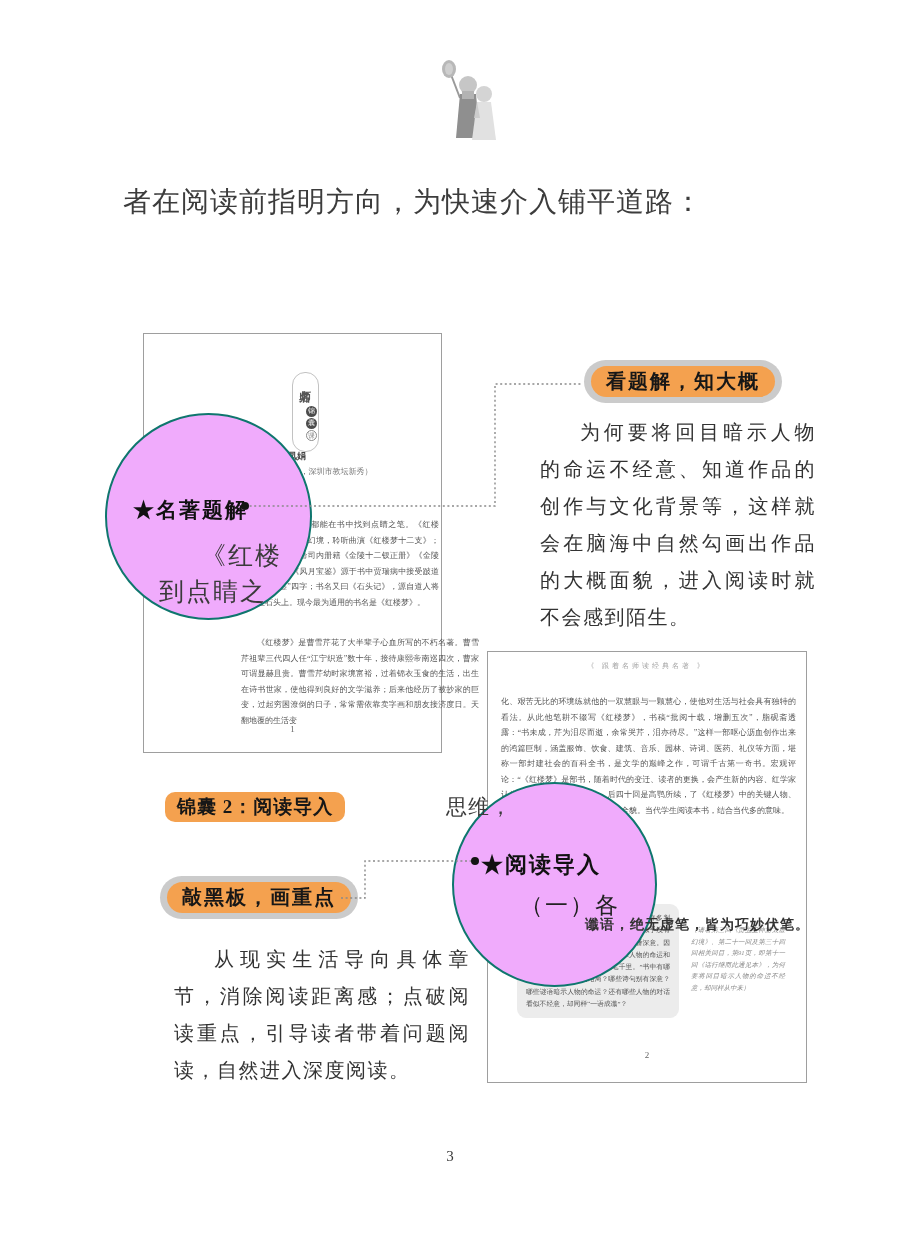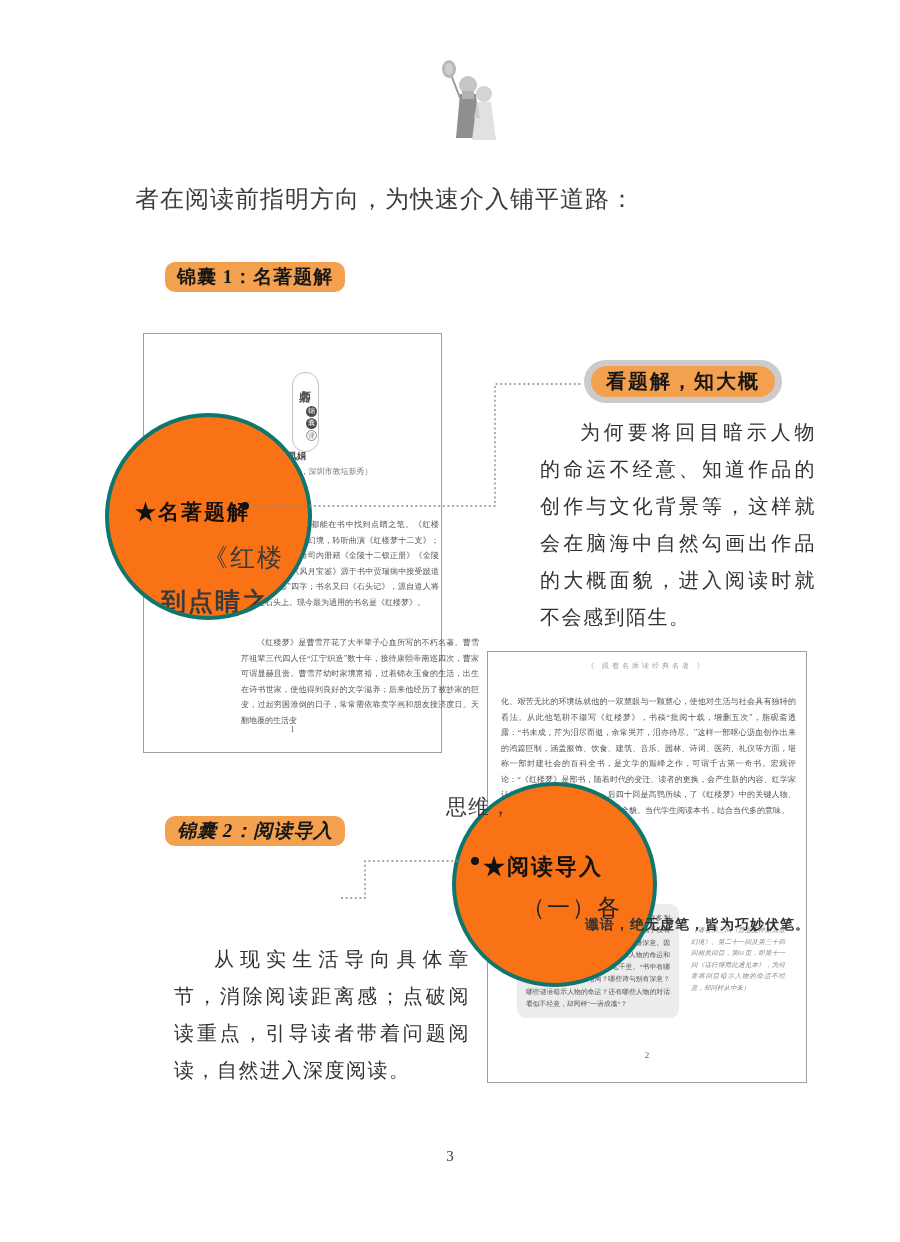--- a/index.html
+++ b/index.html
@@ -18,21 +18,21 @@
   
   .kai-para{font-size:20px;line-height:37px;letter-spacing:1.5px;color:#333;
             text-align:justify;text-indent:2em;}
 
   
   .thumb{background:#fff;border:1px solid #9e9e9e;box-sizing:border-box;}
   .tiny{font-size:8px;line-height:15.5px;color:#555;text-align:justify;}
   .tiny-indent{text-indent:2em;}
 
   
-  .circle-mag{border-radius:50%;background:#f97316;border:4px solid #0f766e;overflow:hidden;
+  .circle-mag{border-radius:50%;background:#f0abfc;border:2px solid #0f766e;overflow:hidden;
               box-sizing:border-box;}
   .mag-label{font-weight:bold;font-size:21px;letter-spacing:2px;color:#111;white-space:nowrap;}
   .mag-bigtext{font-size:25px;color:#3a3a3a;white-space:nowrap;letter-spacing:2px;}
 
   .logo-box{border:1px solid #c2c2c2;border-radius:13px;box-sizing:border-box;}
   .logo-vert{writing-mode:vertical-rl;font-size:12px;font-weight:bold;color:#555;letter-spacing:2px;}
   .logo-dot{width:11px;height:11px;border-radius:50%;background:#4c4c4c;color:#fff;
             font-size:7px;line-height:11px;text-align:center;margin:1px auto;}
   .logo-dot.outline{background:#fff;border:1px solid #8a8a8a;color:#8a8a8a;box-sizing:border-box;}
 
@@ -52,53 +52,55 @@
     <ellipse cx="29" cy="11" rx="7" ry="9" fill="#b8b8b8"></ellipse>
     <ellipse cx="29" cy="11" rx="4" ry="6" fill="#cfcfcf"></ellipse>
     <circle cx="48" cy="27" r="9" fill="#c6c6c6"></circle>
     <path d="M40,36 L56,36 L60,80 L36,80 Z" fill="#8f8f8f"></path>
     <rect x="42" y="33" width="12" height="8" fill="#b3b3b3"></rect>
     <circle cx="64" cy="36" r="8" fill="#d4d4d4"></circle>
     <path d="M57,44 L71,44 L76,82 L52,82 Z" fill="#e1e1e1"></path>
     <path d="M57,44 L60,60 L54,60 Z" fill="#cccccc"></path>
   </svg>
 
-  <div class="abs" style="left:135px;top:183px;font-size:24px;letter-spacing:1px;color:#3c3c3c;">者在阅读前指明方向，为快速介入铺平道路：</div>
+  <div class="abs" style="left:123px;top:183px;font-size:28px;letter-spacing:1px;color:#3c3c3c;">者在阅读前指明方向，为快速介入铺平道路：</div>
 
-  <div class="abs pill-orange z20" style="left:165px;top:262px;">锦囊 1：名著题解</div>
 
   <div class="abs thumb" style="left:143px;top:333px;width:299px;height:420px;">
     <div class="abs logo-box" style="left:148px;top:38px;width:27px;height:80px;">
       <div class="abs logo-vert" style="left:3px;top:7px;">名师</div>
       <div class="abs" style="left:13px;top:32px;">
         <div class="logo-dot">锦</div>
         <div class="logo-dot">囊</div>
         <div class="logo-dot outline">课</div>
       </div>
     </div>
     <div class="abs" style="left:0;top:116px;width:100%;text-align:center;font-size:9px;font-weight:bold;color:#444;">袁凤娟</div>
     <div class="abs" style="left:0;top:132px;width:100%;text-align:center;font-size:8px;color:#777;">（深圳市福田区荔园小学，深圳市教坛新秀）</div>
     <div class="abs tiny tiny-indent" style="left:57px;top:183px;width:238px;">书名第十个，每一个书名都能在书中找到点睛之笔。《红楼梦》是因为宝玉梦中神游太虚幻境，聆听曲演《红楼梦十二支》；书名《金陵十二钗》源于薄命司内册籍《金陵十二钗正册》《金陵十二钗又副册》等；书名《风月宝鉴》源于书中贾瑞病中接受跛道人所赠镜子写“风月宝鉴”四字；书名又曰《石头记》，源自道人将看到的故事记录在石头上。现今最为通用的书名是《红楼梦》。</div>
     <div class="abs tiny tiny-indent" style="left:57px;top:301px;width:238px;margin-left:40px;">《红楼梦》是曹雪芹花了大半辈子心血所写的不朽名著。曹雪芹祖辈三代四人任“江宁织造”数十年，接待康熙帝南巡四次，曹家可谓显赫且贵。曹雪芹幼时家境富裕，过着锦衣玉食的生活，出生在诗书世家，使他得到良好的文学滋养；后来他经历了被抄家的巨变，过起穷困潦倒的日子，常常需依靠卖字画和朋友接济度日。天翻地覆的生活变</div>
     <div class="abs" style="left:0;top:390px;width:100%;text-align:center;font-size:9px;color:#666;">1</div>
   </div>
 
   <div class="abs circle-mag z10" style="left:105px;top:413px;width:207px;height:207px;">
     <div class="abs mag-label" style="left:26px;top:81px;">★名著题解</div>
     <div class="abs mag-bigtext" style="left:94px;top:124px;">《红楼</div>
-    <div class="abs mag-bigtext" style="left:52px;top:168px;font-weight:bold;">到点睛之</div>
+    <div class="abs mag-bigtext" style="left:52px;top:160px;">到点睛之</div>
   </div>
 
   <div class="abs pill-glow z20" style="left:584px;top:360px;">
     <span class="pill-inner">看题解，知大概</span>
   </div>
 
   <div class="abs kai-para" style="left:540px;top:414px;width:276px;">为何要将回目暗示人物的命运不经意、知道作品的创作与文化背景等，这样就会在脑海中自然勾画出作品的大概面貌，进入阅读时就不会感到陌生。</div>
 
-  <div class="abs pill-orange z20" style="left:165px;top:816px;font-style:italic;">锦囊 2：阅读导入</div>
+  <div class="abs pill-orange z20" style="left:165px;top:792px;">锦囊 2：阅读导入</div>
+  <div class="abs pill-glow z20" style="left:160px;top:876px;">
+    <span class="pill-inner">敲黑板，画重点</span>
+  </div>
 
   <div class="abs kai-para" style="left:126px;top:941px;width:296px;margin-left:48px;">从现实生活导向具体章节，消除阅读距离感；点破阅读重点，引导读者带着问题阅读，自然进入深度阅读。</div>
 
   <div class="abs thumb" style="left:487px;top:651px;width:320px;height:432px;">
     <div class="abs" style="left:0;top:9px;width:100%;text-align:center;font-size:7px;letter-spacing:3px;color:#a0a0a0;">《 跟着名师读经典名著 》</div>
     <div class="abs tiny" style="left:13px;top:42px;width:295px;">化、艰苦无比的环境练就他的一双慧眼与一颗慧心，使他对生活与社会具有独特的看法。从此他笔耕不辍写《红楼梦》，书稿“批阅十载，增删五次”，脂砚斋透露：“书未成，芹为泪尽而逝，余常哭芹，泪亦待尽。”这样一部呕心沥血创作出来的鸿篇巨制，涵盖服饰、饮食、建筑、音乐、园林、诗词、医药、礼仪等方面，堪称一部封建社会的百科全书，是文学的巅峰之作，可谓千古第一奇书。宏观评论：“《红楼梦》是部书，随着时代的变迁、读者的更换，会产生新的内容、红学家认为前八十回是曹雪芹所作，后四十回是高鹗所续，了《红楼梦》中的关键人物、关键事件，取其精华，保留了故事全貌。当代学生阅读本书，结合当代多的意味。</div>
     <div class="abs graybox" style="left:29px;top:252px;width:162px;">
       <div class="tiny" style="font-size:6.8px;line-height:12.3px;">《红楼梦》中几乎没有一处闲笔，书中许多判词、诗句、谜语、人物间的对话，乍看似乎没有特别之处，细细琢磨，自能体会出一番深意。因为作者常常用它们作为谶语来预示人物的命运和结局，正所谓“草蛇灰线，伏笔千里。”书中有哪些判词暗示了人物的结局？哪些诗句别有深意？哪些谜语暗示人物的命运？还有哪些人物的对话看似不经意，却同样“一语成谶”？</div>
     </div>
     <div class="abs note" style="left:203px;top:272px;width:94px;">（请看第三回《贾宝玉神游太虚幻境》、第二十一回及第三十四回相关回目，第91页，即第十一回《话行继而此通见本》，为何要将回目暗示人物的命运不经意，却同样从中来）</div>

